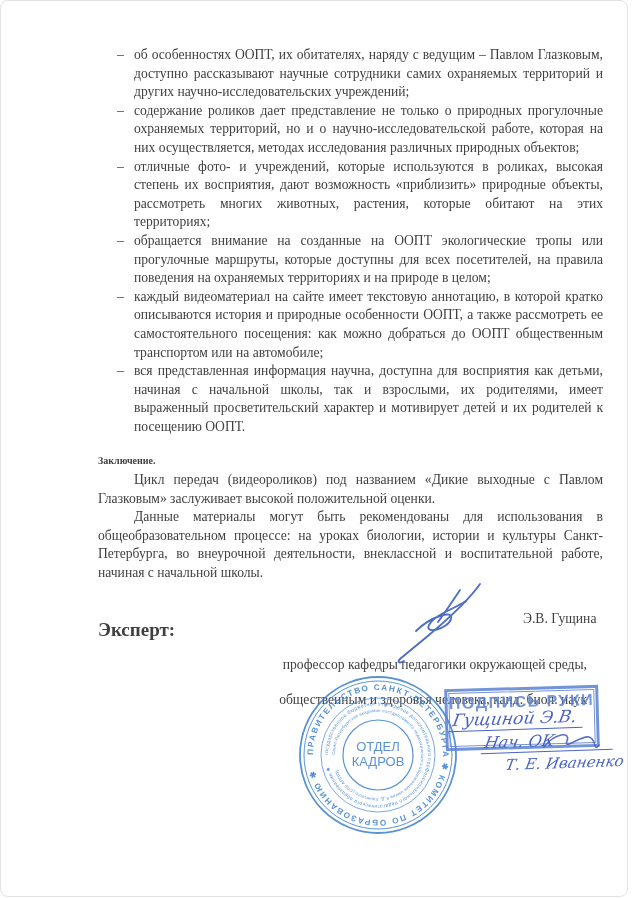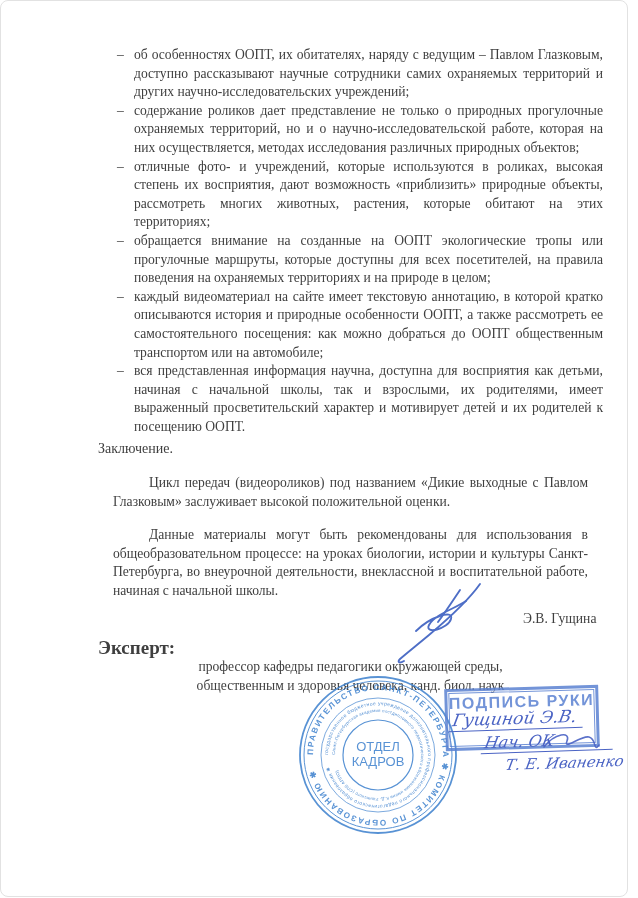--- a/index.html
+++ b/index.html
@@ -5,24 +5,24 @@
   html,body{margin:0;padding:0;background:#fff;}
   body{width:638px;height:898px;position:relative;overflow:hidden;
        font-family:"Liberation Serif", serif;color:#3f3f3f;}
   .page{position:absolute;left:0;top:0;width:626px;height:895px;
         border:1px solid #e2e2e2;border-radius:8px;background:#fff;}
   .content{position:absolute;left:97px;top:45px;width:505px;
            font-size:13.6px;line-height:18.6px;text-align:justify;}
   ul.bullets{margin:0;padding:0 0 0 36px;list-style:none;}
   ul.bullets li{position:relative;margin:0;padding:0;}
   ul.bullets .dash{position:absolute;left:-17px;top:0;}
-  h3.head{margin:4px 0 0 0;font-size:14px;font-weight:normal;line-height:18.6px;}
-  p.para{margin:15px;text-indent:36px;}
+  h3.head{margin:16px 0 0 0;font-size:10px;font-weight:bold;line-height:18.6px;}
+  p.para{margin:0;text-indent:36px;}
   h3.expert-h{margin:37px 0 0 0;font-size:19px;font-weight:bold;line-height:19px;}
-  p.exp-line{margin:0;line-height:19px;text-align:center;}
+  p.exp-line{margin:16px;line-height:19px;text-align:right;}
   .expert-name{position:absolute;left:522px;top:610px;font-size:13.6px;text-align:center;}
   
   .pen-sig{position:absolute;left:393px;top:580px;}
   
   .round-stamp{position:absolute;left:292px;top:669px;opacity:.88;}
   .round-stamp text{font-family:"Liberation Sans",sans-serif;}
   
   .rect-stamp{position:absolute;left:444px;top:686px;width:148px;height:56px;
               border:3px solid #5b82d2;transform:rotate(-1.6deg);opacity:.85;}
   .rect-stamp .inner{position:absolute;inset:1px;border:1px solid #5b82d2;}

